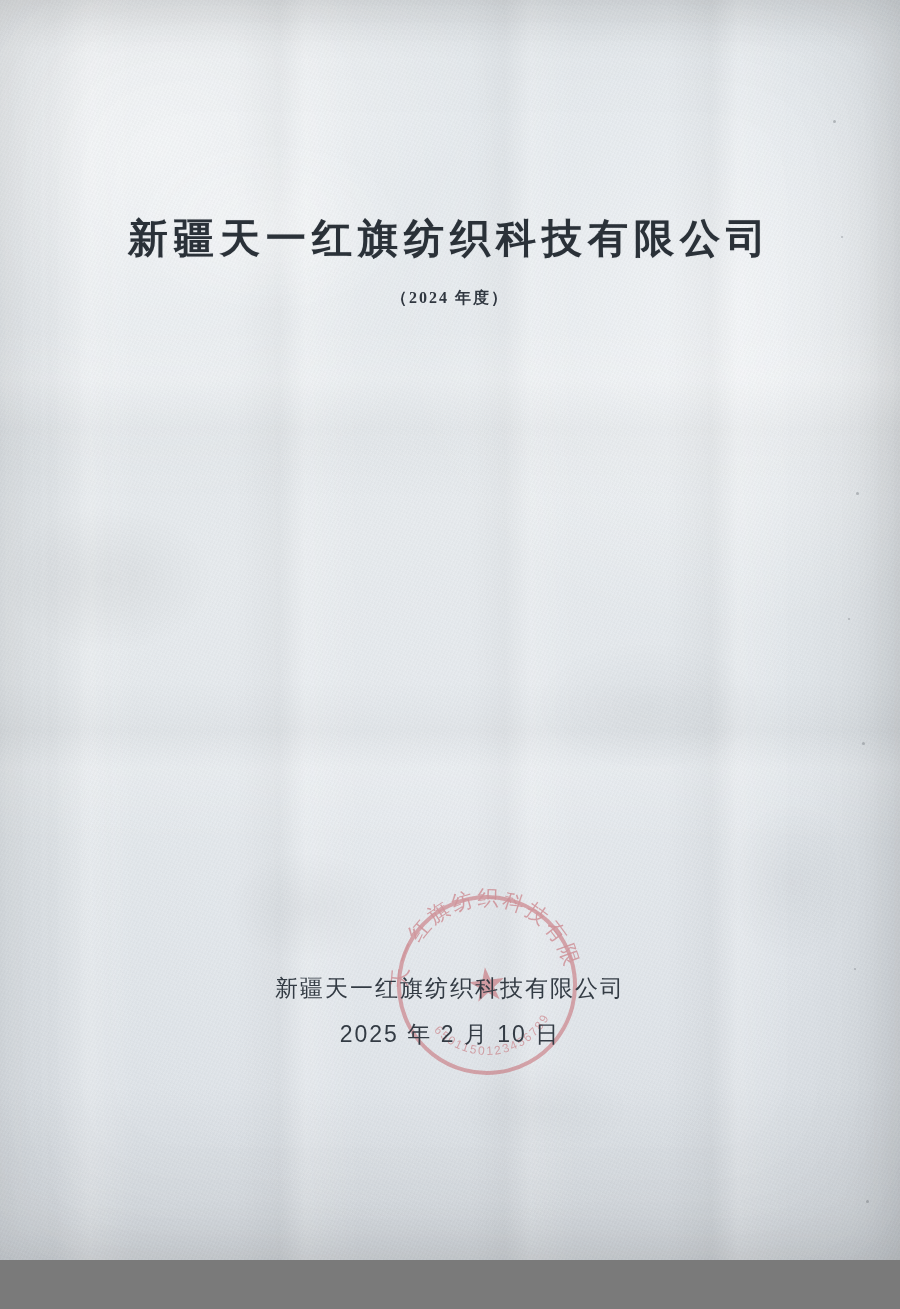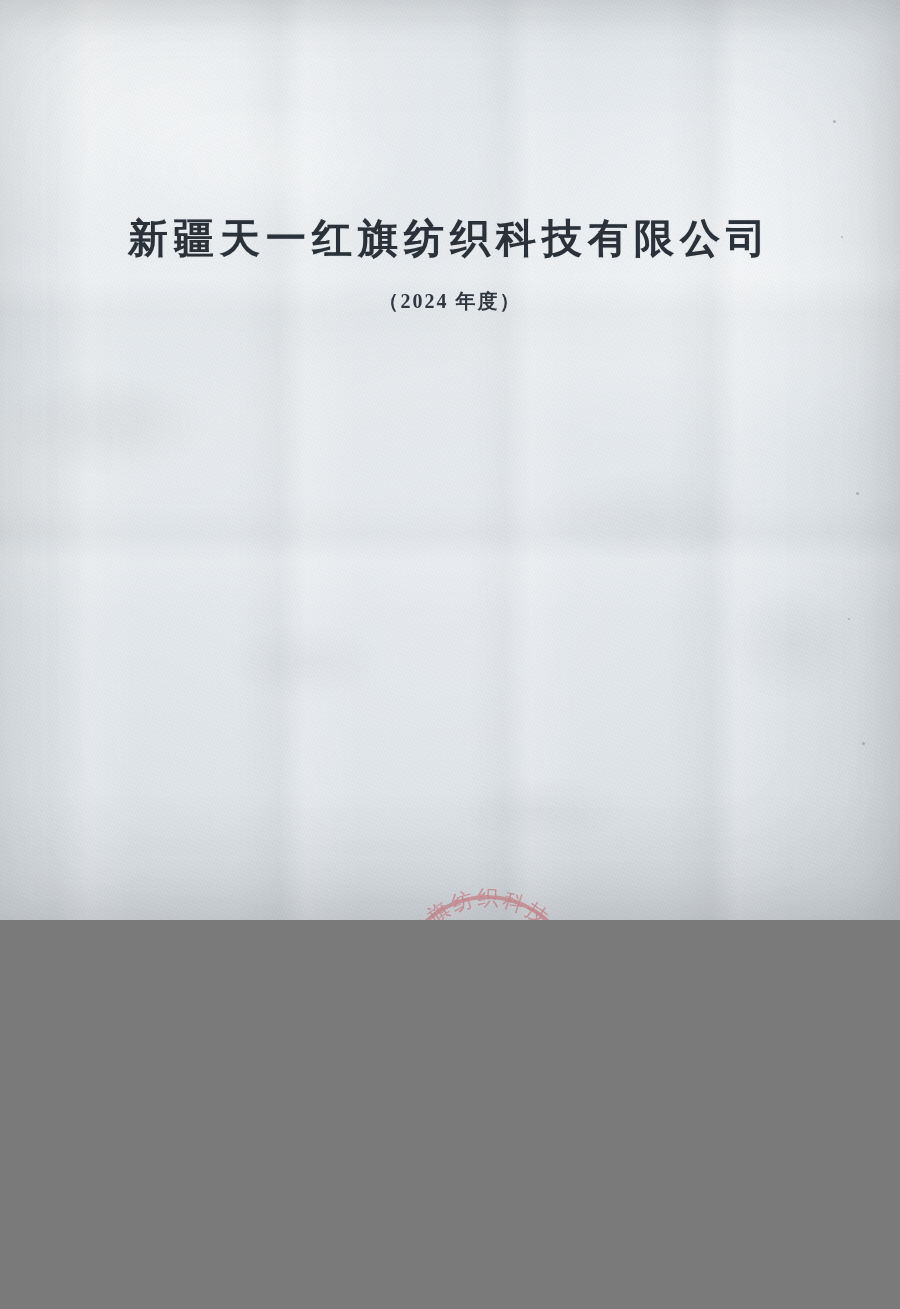--- a/index.html
+++ b/index.html
@@ -7,21 +7,21 @@
     margin: 0;
     padding: 0;
     background: #7a7a7a;
   }
   body {
     font-family: "Liberation Serif", serif;
   }
   .page {
     position: relative;
     width: 900px;
-    height: 920px;
+    height: 1260px;
     overflow: hidden;
     background:
       radial-gradient(ellipse 55% 40% at 18% 12%, rgba(255,255,255,0.55), rgba(255,255,255,0) 70%),
       radial-gradient(ellipse 50% 35% at 80% 25%, rgba(252,253,255,0.5), rgba(255,255,255,0) 72%),
       radial-gradient(ellipse 60% 45% at 50% 65%, rgba(236,239,243,0.55), rgba(255,255,255,0) 75%),
       linear-gradient(165deg, #e9edf0 0%, #e4e9ed 20%, #e7ebee 42%, #e2e7eb 60%, #dfe4e9 78%, #d9dee3 100%);
   }
 
   
   .tex {
@@ -110,21 +110,21 @@
     font-size: 40px;
     letter-spacing: 6px;
     color: #2a3138;
     line-height: 1.55;
     text-shadow: 0 0 1px rgba(80,90,100,0.35);
   }
   .subtitle {
     margin-top: 18px;
     font-family: "Liberation Serif", serif;
     font-weight: bold;
-    font-size: 20px;
+    font-size: 16px;
     letter-spacing: 2px;
     color: #303740;
   }
 
   .sign-block {
     position: absolute;
     top: 965px;
     left: 0;
     right: 0;
     text-align: center;

